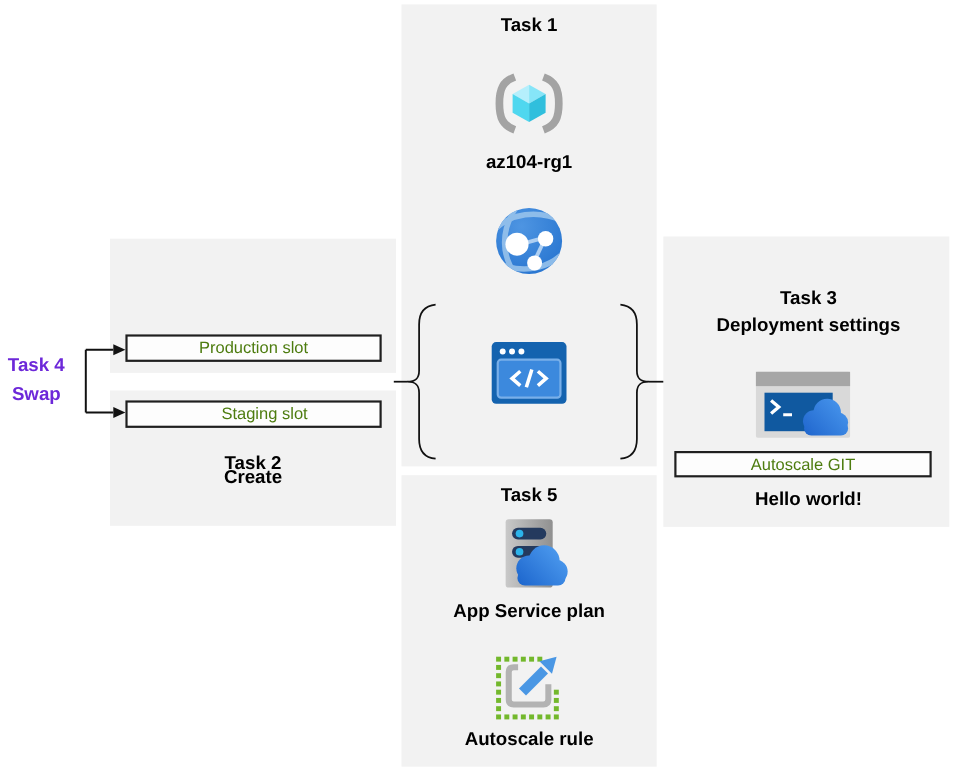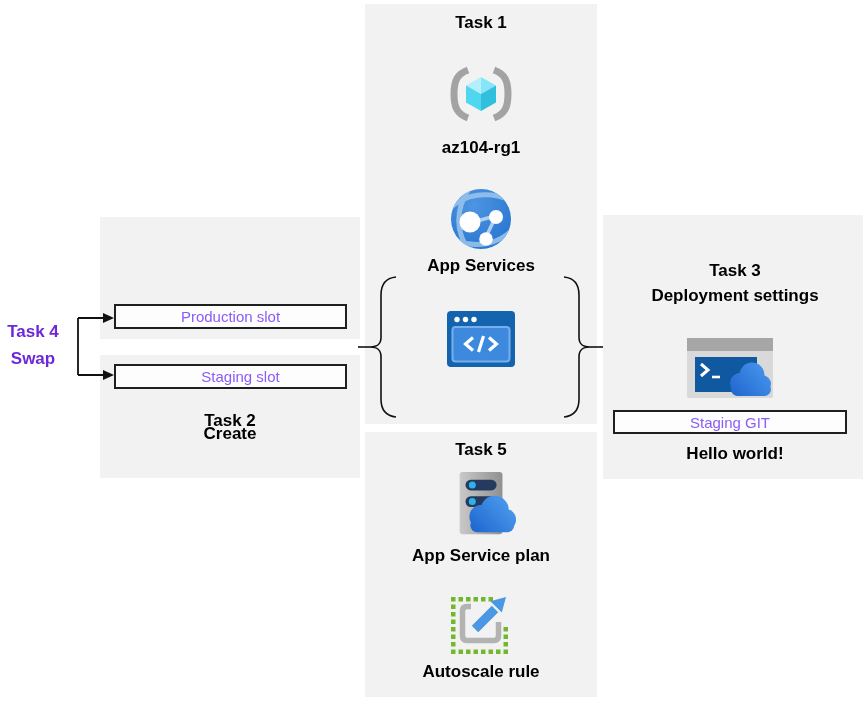--- a/index.html
+++ b/index.html
@@ -3,21 +3,21 @@
 <meta charset="utf-8">
 <style>
   html,body{margin:0;padding:0;background:#ffffff;}
   .canvas{position:relative;width:863px;height:705px;background:#ffffff;
           font-family:"Liberation Sans",sans-serif;color:#1a1a1a;overflow:hidden;}
   .panel{position:absolute;background:#f2f2f2;}
   .hlabel{position:absolute;left:0;right:0;text-align:center;
           font-size:17px;font-weight:700;color:#000;white-space:nowrap;}
   .slotbox{position:absolute;box-sizing:border-box;height:25px;background:#fdfdfd;
            border:2px solid #1f1f1f;display:flex;align-items:center;justify-content:center;
-           font-size:15px;color:#8b5cf6;white-space:nowrap;}
+           font-size:15px;color:#4d7c0f;white-space:nowrap;}
   .icon{position:absolute;}
   #overlay{position:absolute;left:0;top:0;width:867px;height:705px;pointer-events:none;z-index:5;}
   .sidetext{position:absolute;text-align:center;font-size:17px;font-weight:700;color:#6d28d9;line-height:27px;}
 </style>
 </head>
 <body>
 
 <div class="canvas">
 
   <div class="panel" id="p-task1" style="left:365px;top:4px;width:232px;height:420px;">
@@ -50,21 +50,20 @@
         <path d="M8,54 C30,62 52,56 66,40"></path>
       </g>
       <g stroke="#aecff2" stroke-width="3.5">
         <line x1="28" y1="34" x2="46" y2="29"></line>
         <line x1="46" y1="31" x2="37" y2="50"></line>
       </g>
       <circle cx="21" cy="35" r="10.5" fill="#ffffff"></circle>
       <circle cx="47" cy="30" r="7" fill="#ffffff"></circle>
       <circle cx="37" cy="52" r="6.8" fill="#ffffff"></circle>
     </svg>
-    <div class="hlabel" style="top:252px;">App Services</div>
 
     <svg class="icon" style="left:81px;top:306px;" width="70" height="58" viewBox="0 0 70 58">
       <rect x="1" y="1" width="68" height="56" rx="4" fill="#1463af"></rect>
       <circle cx="11" cy="9.5" r="2.7" fill="#ffffff"></circle>
       <circle cx="19.5" cy="9.5" r="2.7" fill="#ffffff"></circle>
       <circle cx="28" cy="9.5" r="2.7" fill="#ffffff"></circle>
       <rect x="6.5" y="17" width="57" height="34.5" rx="3" fill="#3c89dd" stroke="#78afe9" stroke-width="2"></rect>
       <g fill="none" stroke="#ffffff" stroke-width="3.2">
         <polyline points="27,27.5 19.5,34 27,40.5"></polyline>
         <polyline points="43,27.5 50.5,34 43,40.5"></polyline>
@@ -171,21 +170,21 @@
       <line x1="25" y1="41" x2="33" y2="41" stroke="#ffffff" stroke-width="2.6"></line>
       <g fill="url(#cldG2)">
         <circle cx="53" cy="47" r="10"></circle>
         <circle cx="65" cy="39" r="12.5"></circle>
         <circle cx="75" cy="48" r="9"></circle>
         <rect x="44" y="47" width="40" height="13" rx="6.5"></rect>
       </g>
     </svg>
 
     <div class="slotbox" style="left:10px;top:195px;width:234px;height:24px;">
-      <span>Staging GIT</span>
+      <span>Autoscale GIT</span>
     </div>
     <div class="hlabel" style="top:229px;">Hello world!</div>
   </div>
 
   <svg id="overlay" viewBox="0 0 867 705">
 
     <g>
       <path d="M78,318 H103 M78,375 H103 M78,318 V375" fill="none" stroke="#111111" stroke-width="1.8"></path>
       <polygon points="103,313 114,318 103,323" fill="#111111"></polygon>
       <polygon points="103,370 114,375 103,380" fill="#111111"></polygon>

